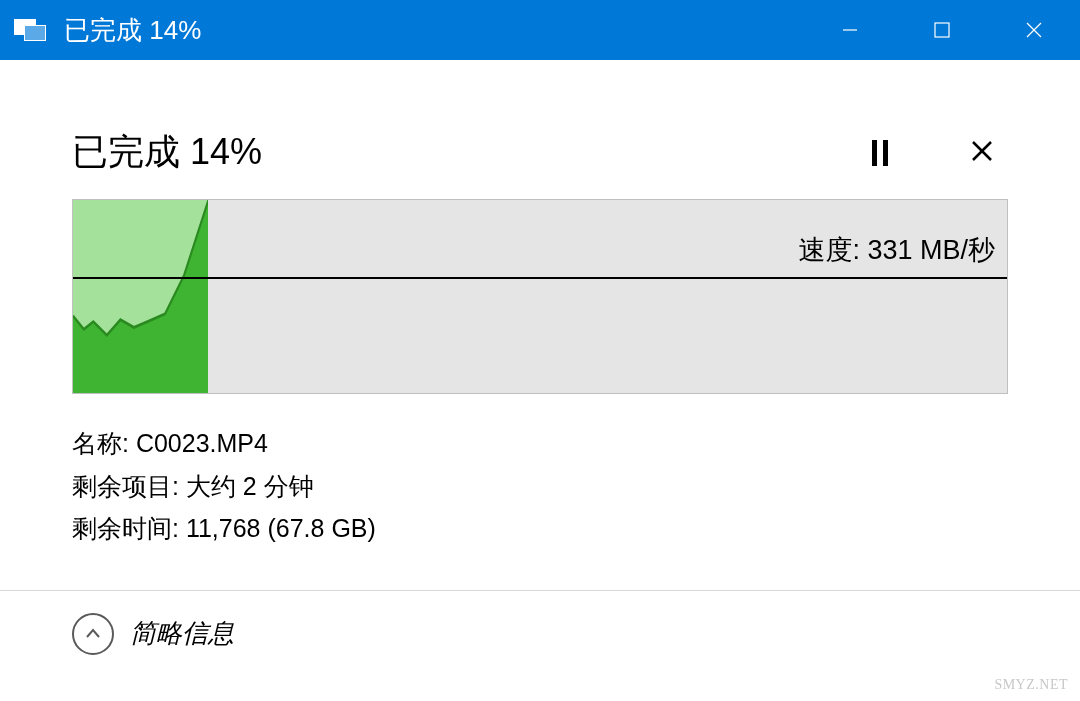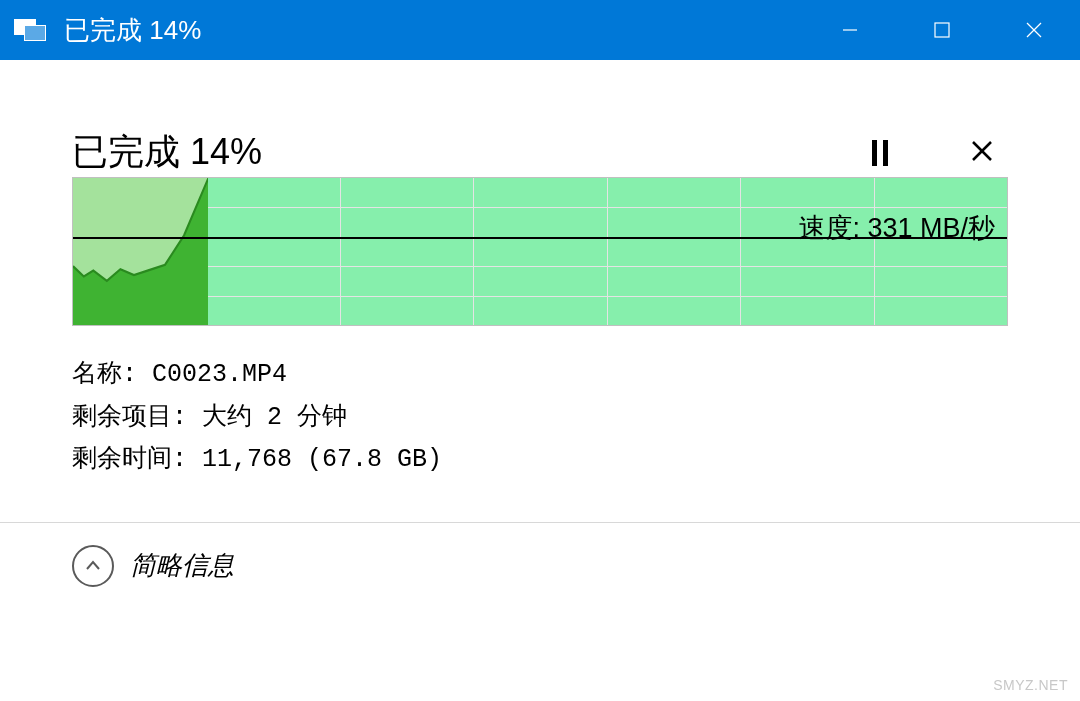--- a/index.html
+++ b/index.html
@@ -115,24 +115,25 @@
       height: 26px;
       background: #000;
     }
     .cancel-icon svg {
       width: 22px;
       height: 22px;
       stroke: #000;
       stroke-width: 2.5;
     }
     .chart-container {
+      margin-top: 22px;
       border: 1px solid #c0c0c0;
-      height: 149px;
+      height: 195px;
       position: relative;
-      background: #86efac;
+      background: #e5e5e5;
     }
     .grid-lines {
       position: absolute;
       inset: 0;
     }
     .vline {
       position: absolute;
       top: 0;
       bottom: 0;
       width: 1px;
@@ -166,21 +167,20 @@
       top: 32px;
       font-size: 27px;
       color: #000;
       background: transparent;
     }
     .details {
       margin-top: 28px;
       font-size: 25px;
       color: #000;
       line-height: 1.7;
-      font-family: Liberation Mono, monospace;
     }
     .divider {
       margin-top: 40px;
       margin-left: -72px;
       margin-right: -72px;
       height: 1px;
       background: #d8d8d8;
     }
     .footer {
       display: flex;
@@ -209,21 +209,21 @@
       font-size: 26px;
       color: #000;
       font-style: italic;
     }
     .watermark {
       position: absolute;
       right: 12px;
       bottom: 8px;
       font-size: 14px;
       color: #c8c8c8;
-      font-family: Liberation Sans, sans-serif;
+      font-family: Liberation Serif, serif;
       letter-spacing: 0.5px;
     }
   </style>
 </head>
 <body>
 
 <div class="titlebar">
   <div class="titlebar-icon">
     <div class="paper-back"></div>
     <div class="paper-front"></div>

